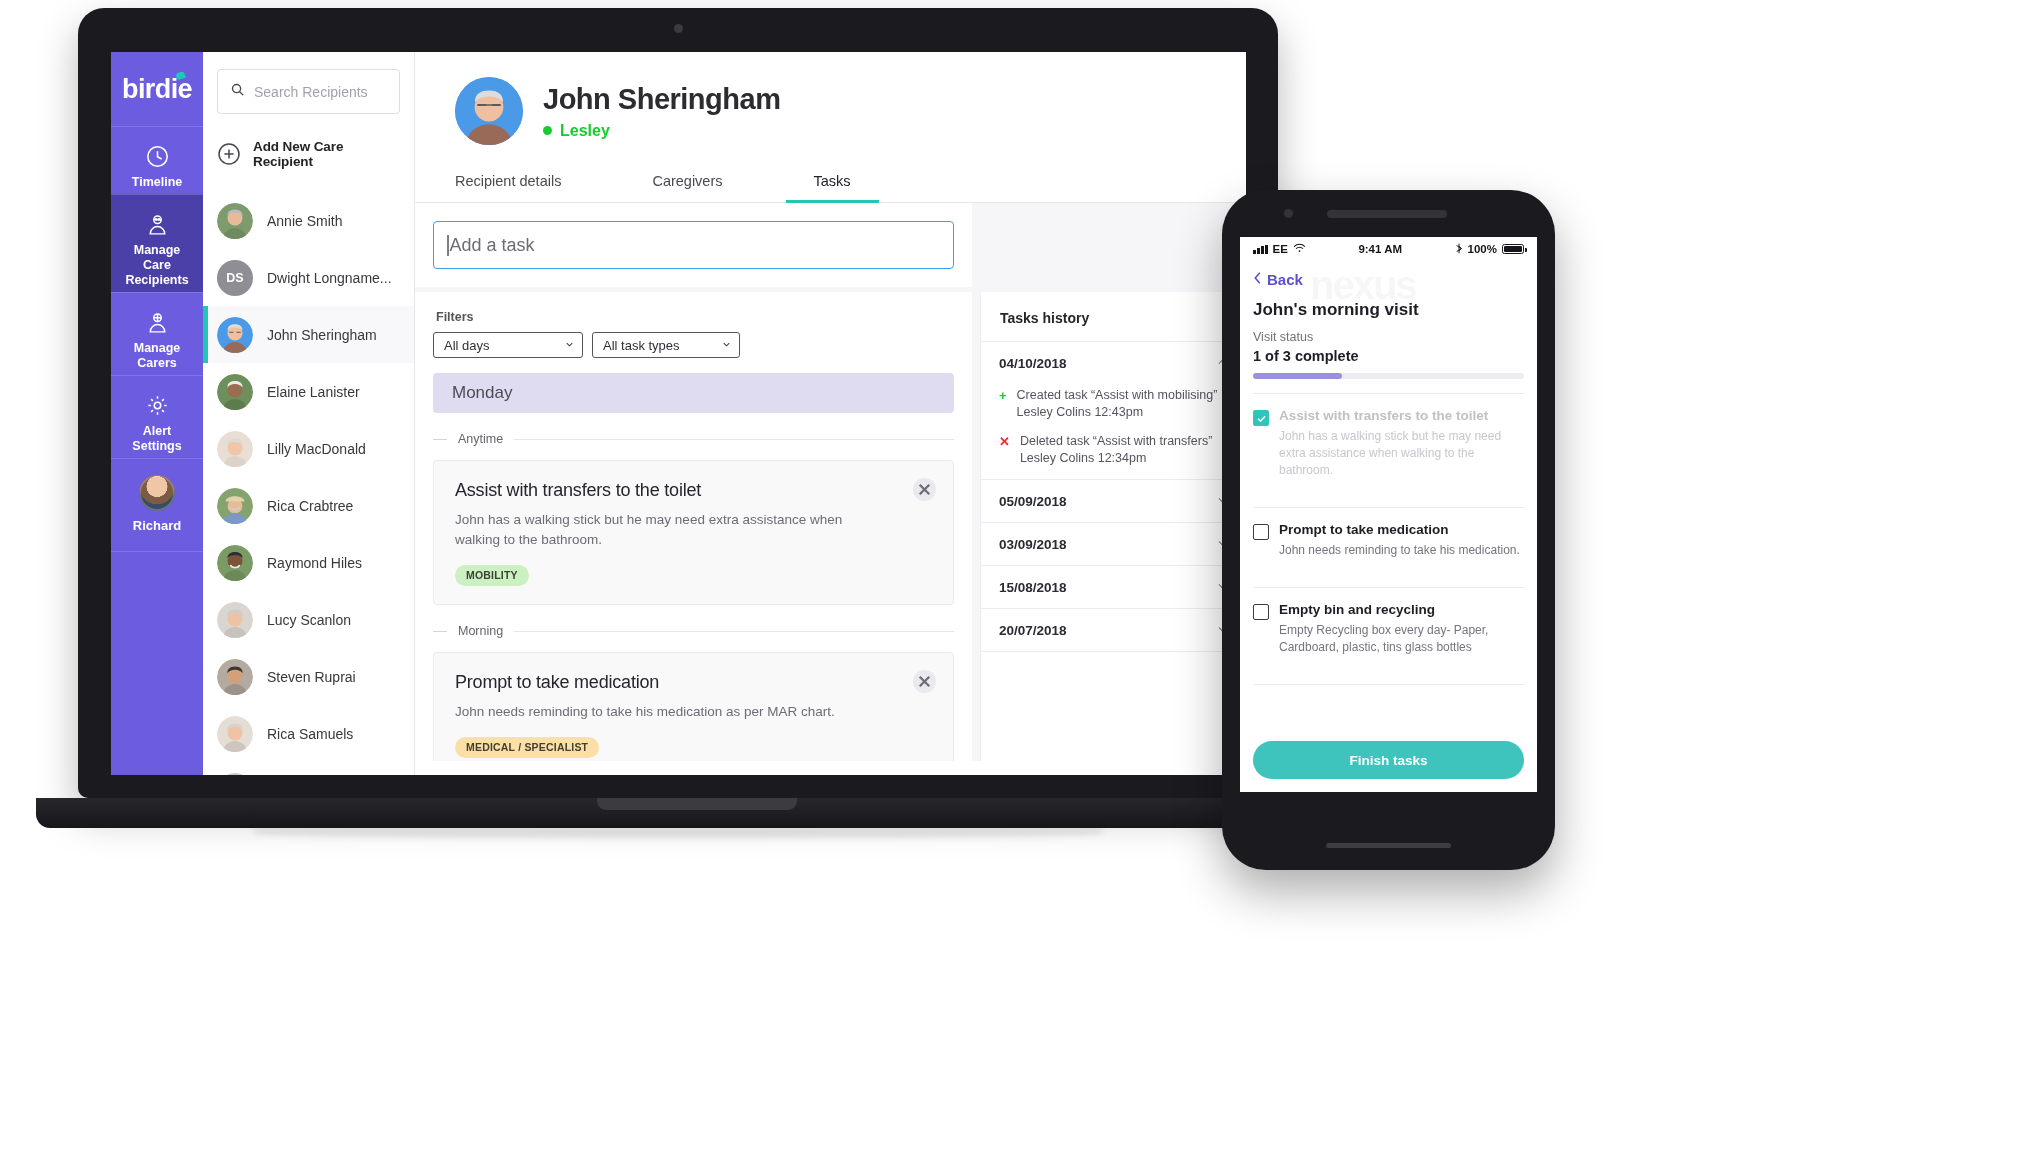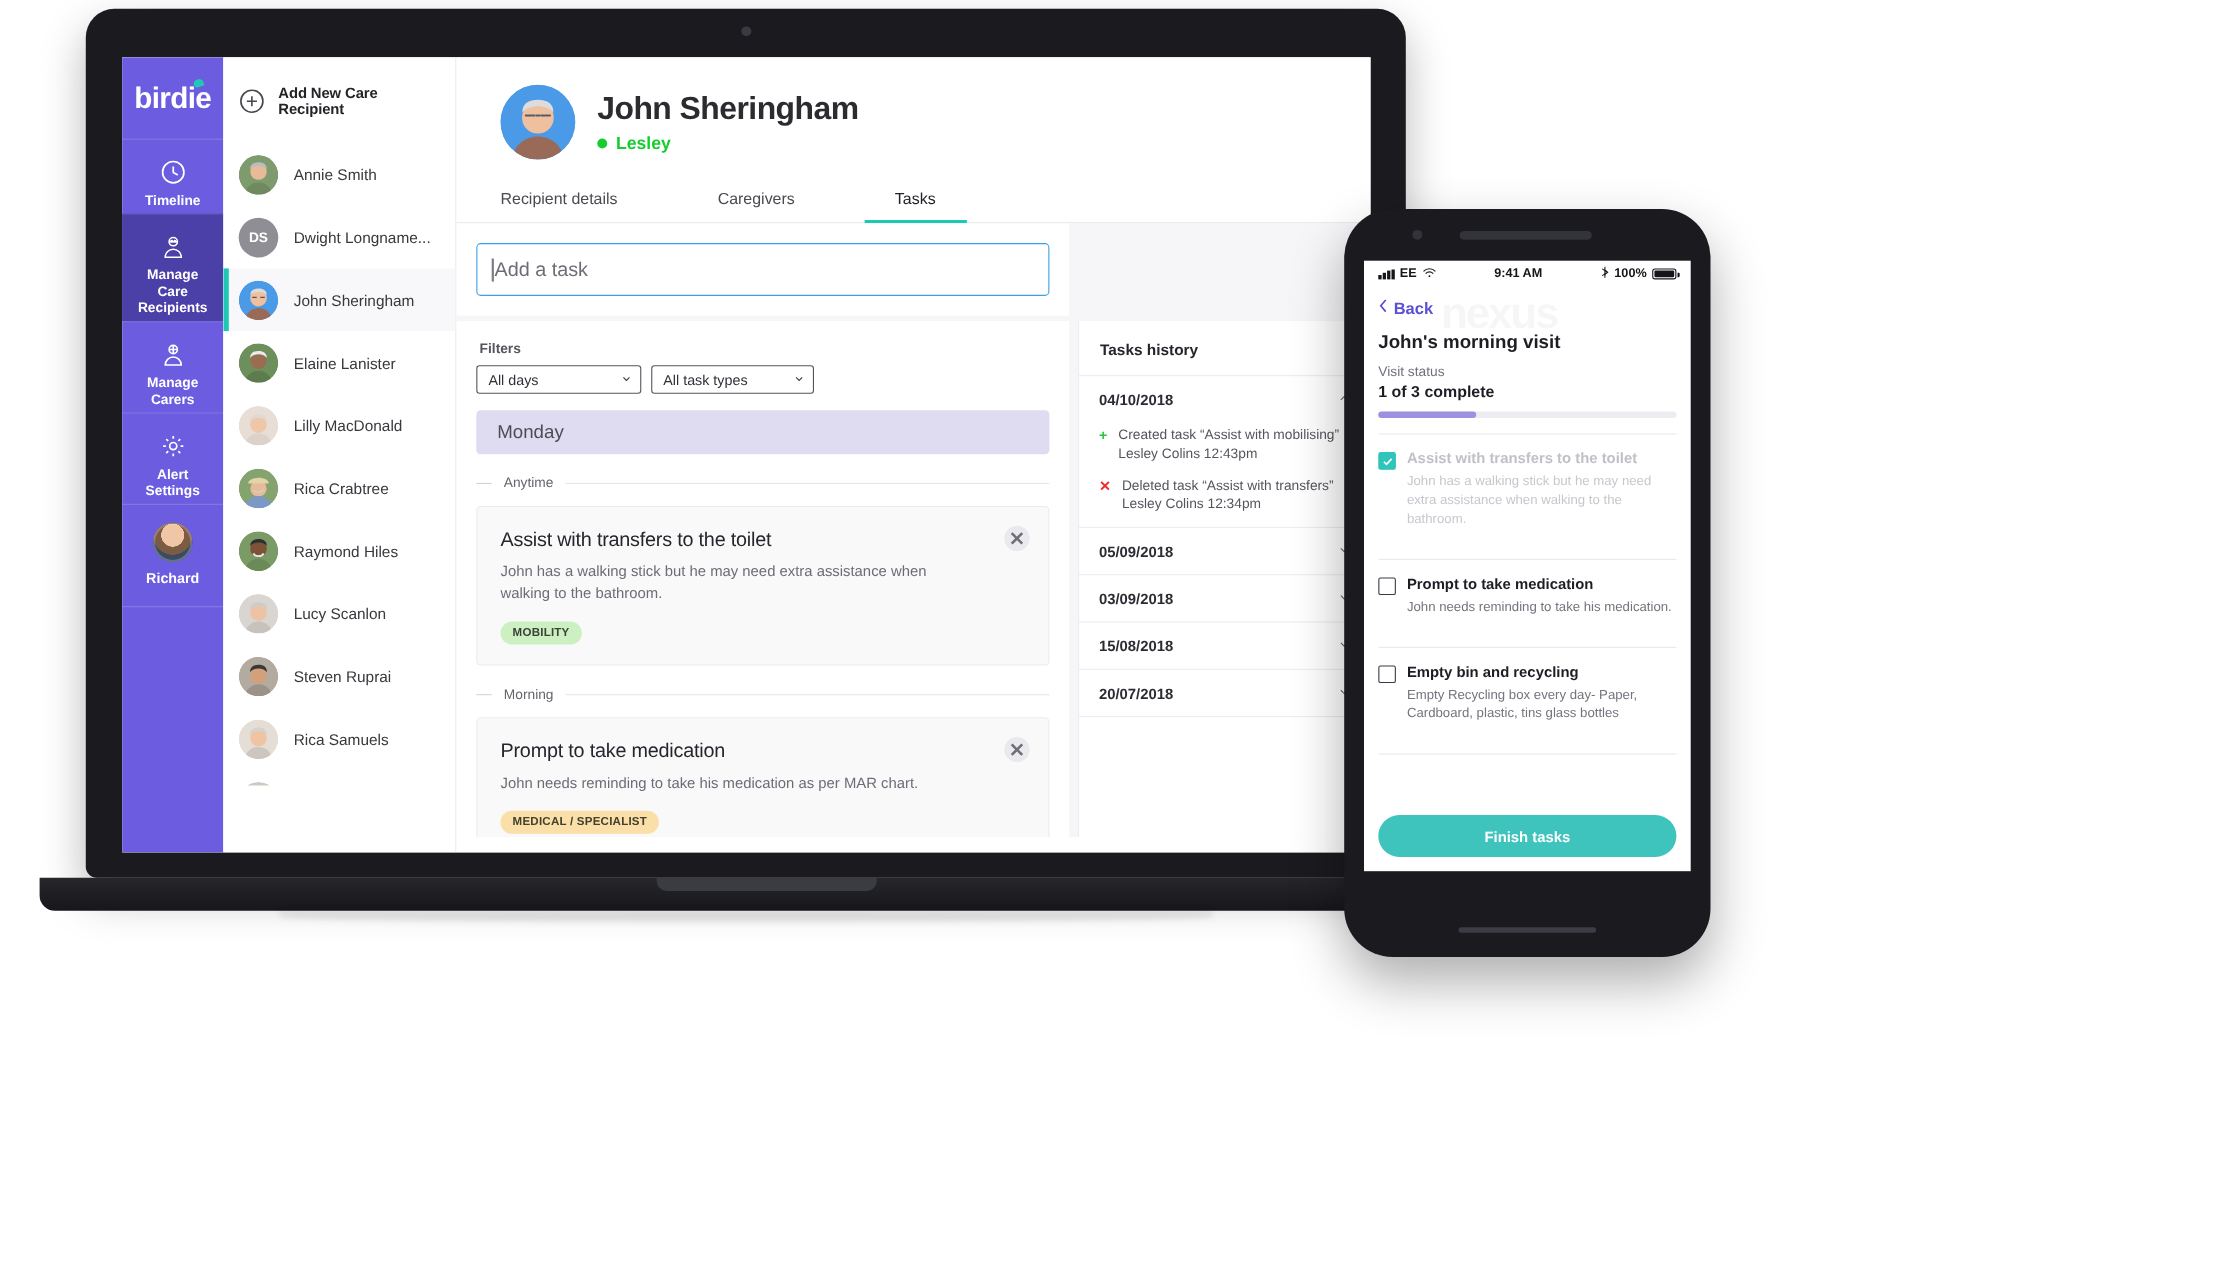--- a/index.html
+++ b/index.html
@@ -335,20 +335,31 @@
             <div class="rail-label">Alert<br>Settings</div>
           </div>
 
           <div class="rail-user">
             <div class="ava"></div>
             <div class="nm">Richard</div>
           </div>
         </div>
 
         <div class="list-col">
+          <div class="search-wrap">
+            <div class="search-box">
+              <span>
+                <svg viewBox="0 0 24 24" fill="none" stroke="#4a4a52" stroke-width="2.2">
+                  <circle cx="10.5" cy="10.5" r="6.5"></circle>
+                    <path d="M15.5 15.5L21 21"></path>
+                </svg>
+              </span>
+              <input placeholder="Search Recipients" style="">
+            </div>
+          </div>
 
           <div class="add-row">
             <span class="plus">
               <svg viewBox="0 0 24 24" fill="none" stroke="#47474f" stroke-width="1.5">
                 <circle cx="12" cy="12" r="10"></circle>
                   <path d="M12 7.4v9.2M7.4 12h9.2"></path>
               </svg>
             </span>
             <span class="txt">Add New Care Recipient</span>
           </div>

